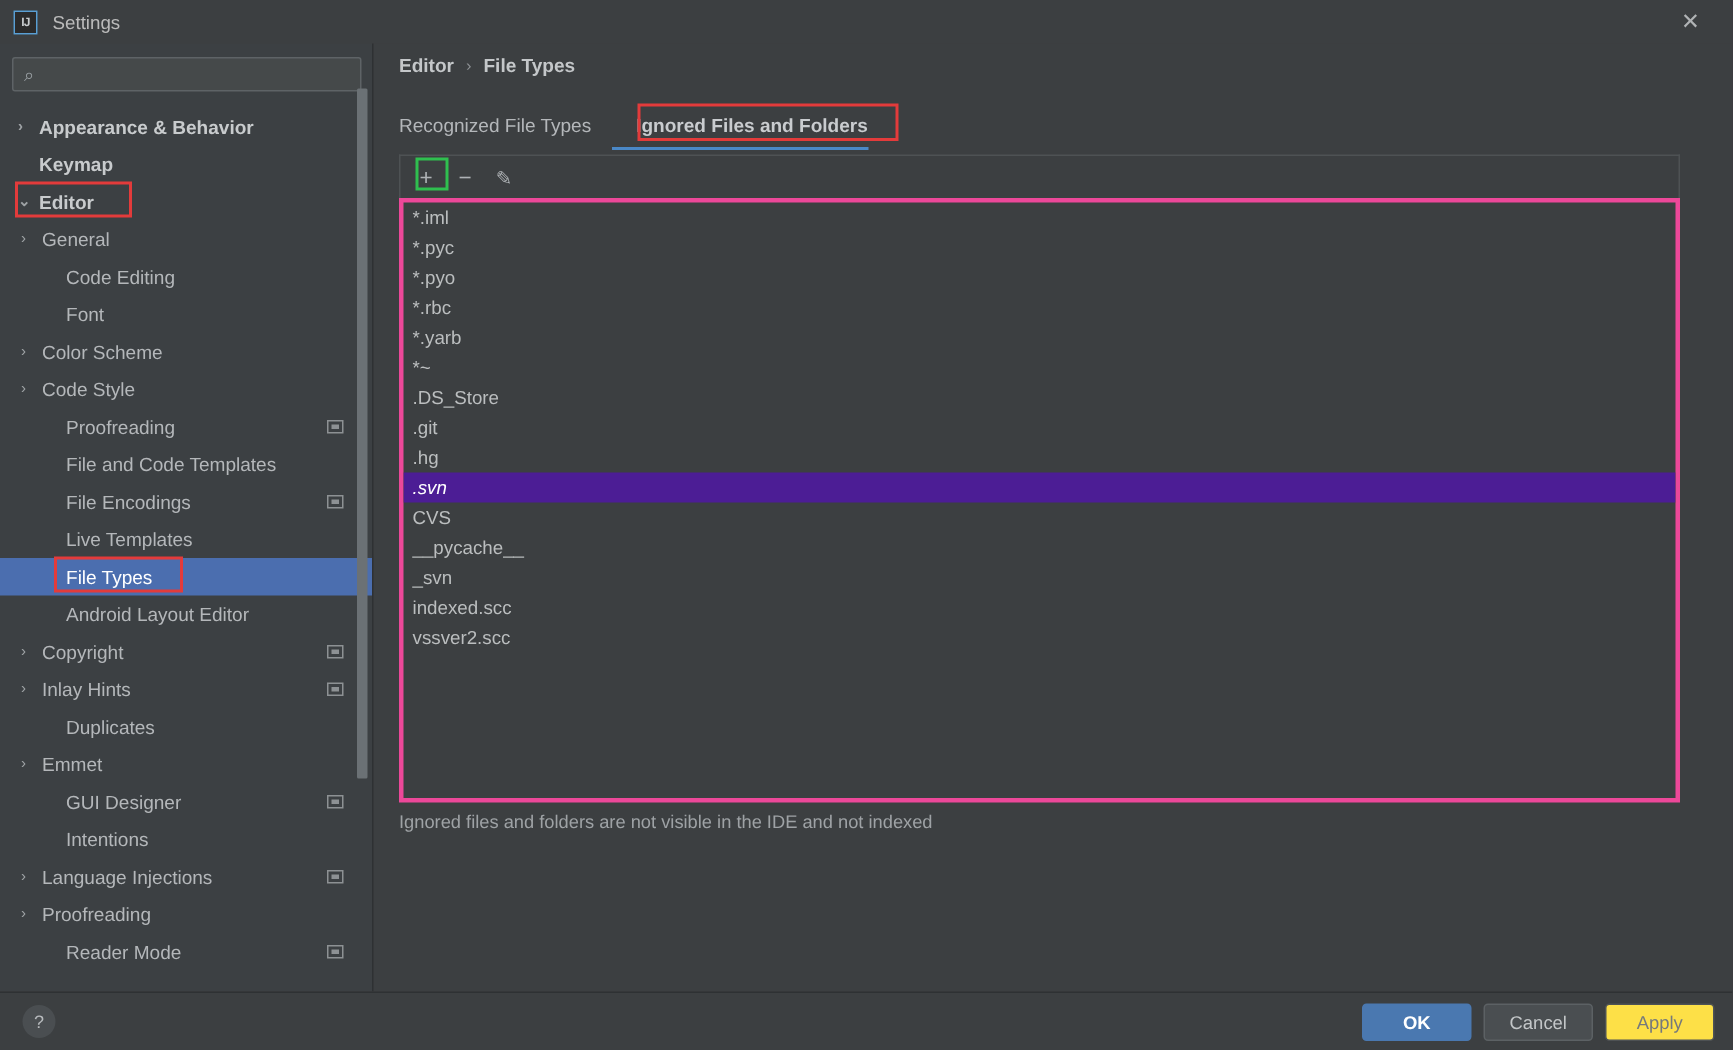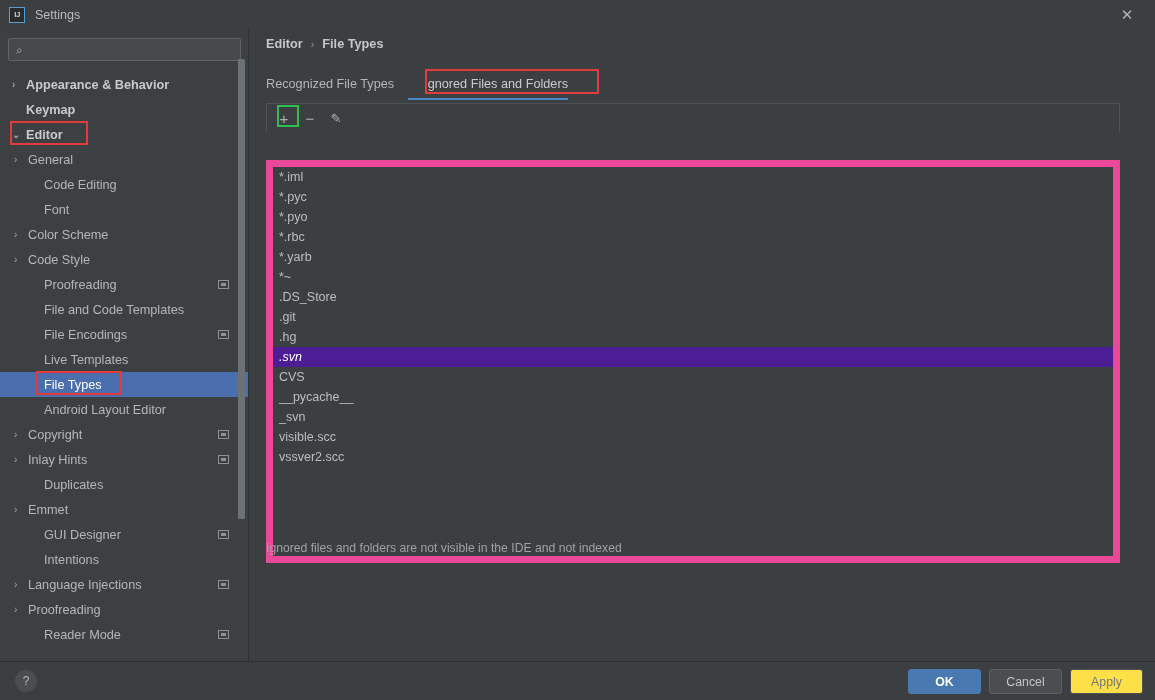--- a/index.html
+++ b/index.html
@@ -181,21 +181,21 @@
     align-items: flex-end;
   }
   .tab {
     position: relative;
     padding: 5px 14px 9px 0;
     color: #b4b7ba;
     font-size: 12.7px;
     white-space: nowrap;
   }
   .tab.active { color: #c9cccf; }
-  .tab.second { padding-left: 16px; }
+  .tab.second { padding-left: 16px; font-weight: bold; }
   .tab-underline {
     position: absolute;
     left: 0; right: 14px; bottom: 0;
     height: 2px;
     background: #4a88c7;
   }
 
   .panel-toolbar {
     position: absolute;
     left: 16px; top: 74px;
@@ -214,24 +214,23 @@
     font-size: 15px;
     line-height: 1;
     margin-right: 4px;
   }
   .tb-pencil { font-size: 13px; transform: rotate(0deg); }
 
   .list-panel {
     position: absolute;
     left: 16px; top: 103px;
     width: 854px; height: 403px;
-    border: 7px solid #ec4899;
+    border: 3px solid #ec4899;
     background: #3c3f41;
     overflow: hidden;
-    margin-top: 28px;
   }
   .list-row {
     height: 20px;
     line-height: 20px;
     padding-left: 6px;
     color: #bbbebf;
     font-size: 12.5px;
     white-space: nowrap;
   }
   .list-row.selected { background: #4c1d95; color: #ffffff; font-style: italic; }
@@ -451,21 +450,21 @@
         <div class="list-row">*.rbc</div>
         <div class="list-row">*.yarb</div>
         <div class="list-row">*~</div>
         <div class="list-row">.DS_Store</div>
         <div class="list-row">.git</div>
         <div class="list-row">.hg</div>
         <div class="list-row selected">.svn</div>
         <div class="list-row">CVS</div>
         <div class="list-row">__pycache__</div>
         <div class="list-row">_svn</div>
-        <div class="list-row">visible.scc</div>
+        <div class="list-row">indexed.scc</div>
         <div class="list-row">vssver2.scc</div>
       </div>
 
     <div class="hint">Ignored files and folders are not visible in the IDE and not indexed</div>
   </div>
 
   <div class="footer">
     <div class="help-btn">?</div>
     <div class="btn-row">
       <div class="btn primary">OK</div>

